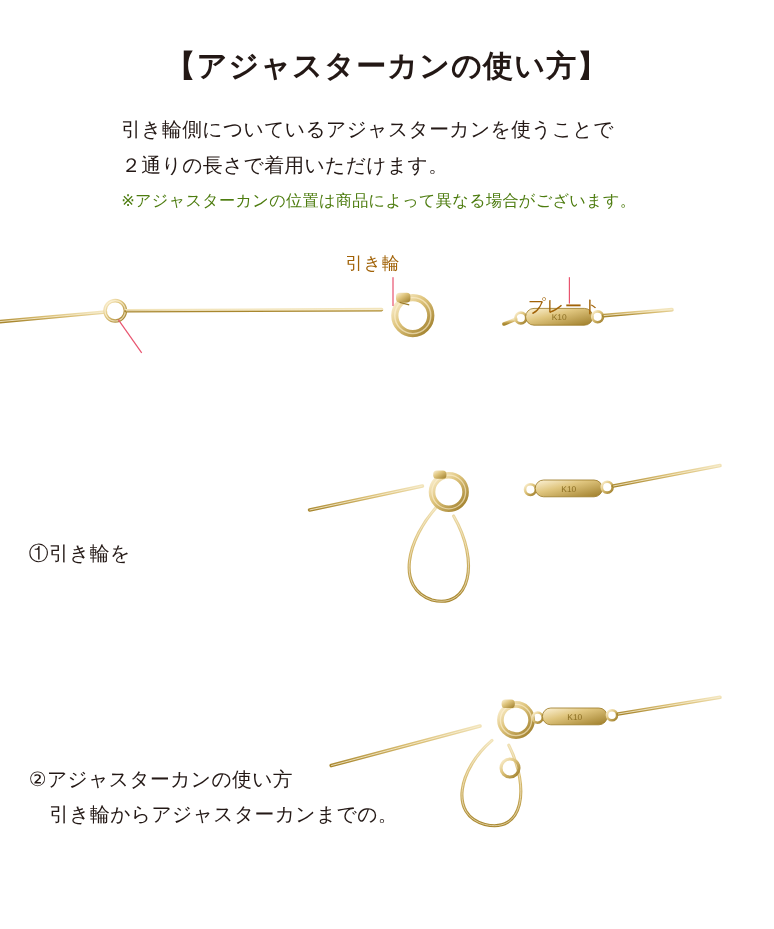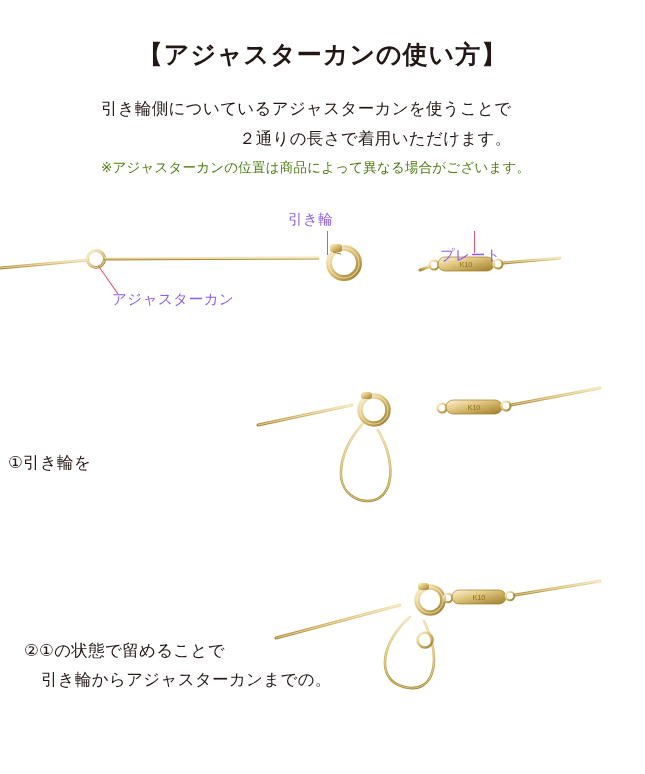--- a/index.html
+++ b/index.html
@@ -34,36 +34,35 @@
     color: #231815;
   }
   .lead {
     position: absolute;
     left: 101px;
     top: 93px;
     font-size: 16.5px;
     line-height: 30px;
     color: #231815;
     letter-spacing: 0.3px;
-    text-align: right;
   }
   .note {
     position: absolute;
     left: 101px;
     top: 158px;
     font-size: 13.5px;
     line-height: 20px;
     color: #4d7c0f;
     letter-spacing: 0.2px;
   }
 
   
   .anno {
     position: absolute;
-    color: #8b5cf6;
+    color: #a16207;
     font-size: 14.5px;
     letter-spacing: 0.5px;
     white-space: nowrap;
   }
   .anno-hikiwa { left: 288px; top: 210px; }
   .anno-plate  { left: 440px; top: 210px; margin-top: 36px; }
   .anno-adj    { left: 112px; top: 290px; }
 
   .leader {
     position: absolute;
@@ -73,21 +72,21 @@
   .leader-d { height: 1px; transform-origin: 0 0; }
 
   
   .step {
     position: absolute;
     font-size: 16.5px;
     line-height: 29px;
     color: #231815;
     letter-spacing: 0.3px;
   }
-  .step-1 { left: 8px; top: 448px; }
+  .step-1 { left: 24px; top: 448px; font-family: Liberation Mono, monospace; }
   .step-2 { left: 24px; top: 636px; }
   .step-indent { padding-left: 17px; }
 
   
   .fig { position: absolute; }
 
   svg { display: block; overflow: visible; }
 </style>
 </head>
 <body>
@@ -151,21 +150,20 @@
       </g>
     </svg>
   </div>
 
   <div class="anno anno-hikiwa">引き輪</div>
   <div class="leader leader-v" style="left:327px; top:231px; height:24px;"></div>
 
   <div class="anno anno-plate">プレート</div>
   <div class="leader leader-v" style="left:474px; top:231px; height:22px;"></div>
 
-  <div class="anno anno-adj">アジャスターカン</div>
   <div class="leader leader-d" style="left:99px; top:266px; width:34px; transform:rotate(55deg);"></div>
 
   <div class="fig" style="left:0px; top:380px; width:645px; height:140px;">
     <svg width="645" height="140" viewBox="0 0 645 140">
 
       <g>
         <path d="M258,45 L352,25" stroke="url(#goldA)" stroke-width="3" fill="none" stroke-linecap="round"></path>
         <path d="M258,45 L352,25" stroke="#f7efd6" stroke-width="0.8" fill="none" opacity="0.85"></path>
       </g>
 
@@ -226,18 +224,18 @@
         <text x="479" y="25" font-size="7" text-anchor="middle" fill="#8a6d20" font-family="'Liberation Sans', sans-serif">K10</text>
         <circle cx="510" cy="21" r="4.2" fill="none" stroke="url(#goldB)" stroke-width="2.1"></circle>
         <path d="M515,20 L600,6" stroke="url(#goldA)" stroke-width="3" fill="none" stroke-linecap="round"></path>
         <path d="M515,20 L600,6" stroke="#f7efd6" stroke-width="0.8" fill="none" opacity="0.85"></path>
       </g>
     </svg>
   </div>
 
   <div class="step step-2">
     <div>
-      <span>②</span><span>①の状態で留めることで</span>
+      <span>②</span><span>アジャスターカンの使い方</span>
     </div>
     <div class="step-indent">引き輪からアジャスターカンまでの。</div>
   </div>
 
 </div>
 
 </body></html>

